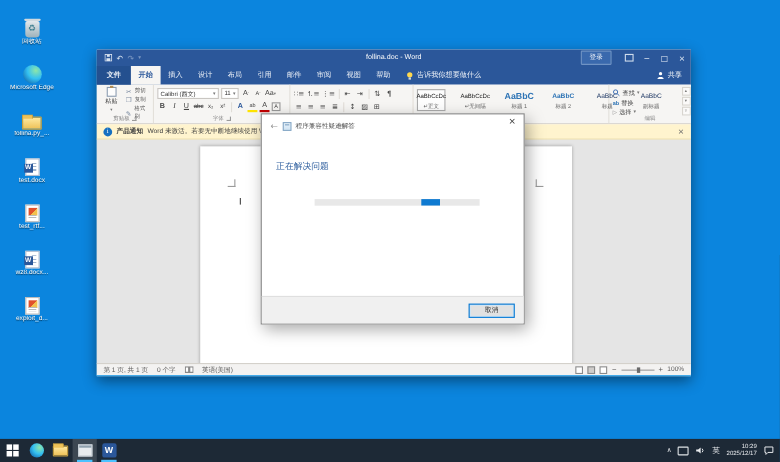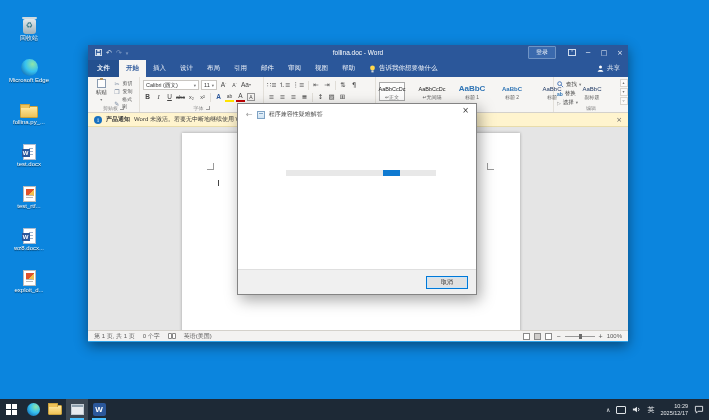--- a/index.html
+++ b/index.html
@@ -443,20 +443,21 @@
   </div>
 
   <div class="dialog">
     <div class="dlg-head">
       <span class="dlg-back u">←</span>
       <span class="dlg-appico"></span>
       <span class="dlg-title">程序兼容性疑难解答</span>
       <span class="dlg-close u">×</span>
     </div>
     <div class="dlg-body">
+      <div class="dlg-h1">正在解决问题</div>
       <div class="progress">
         <span class="chunk" style="background: rgb(15, 122, 209);"></span>
       </div>
     </div>
     <div class="dlg-foot">
       <button class="btn-cancel">取消</button>
     </div>
   </div>
 
   <div class="taskbar">

